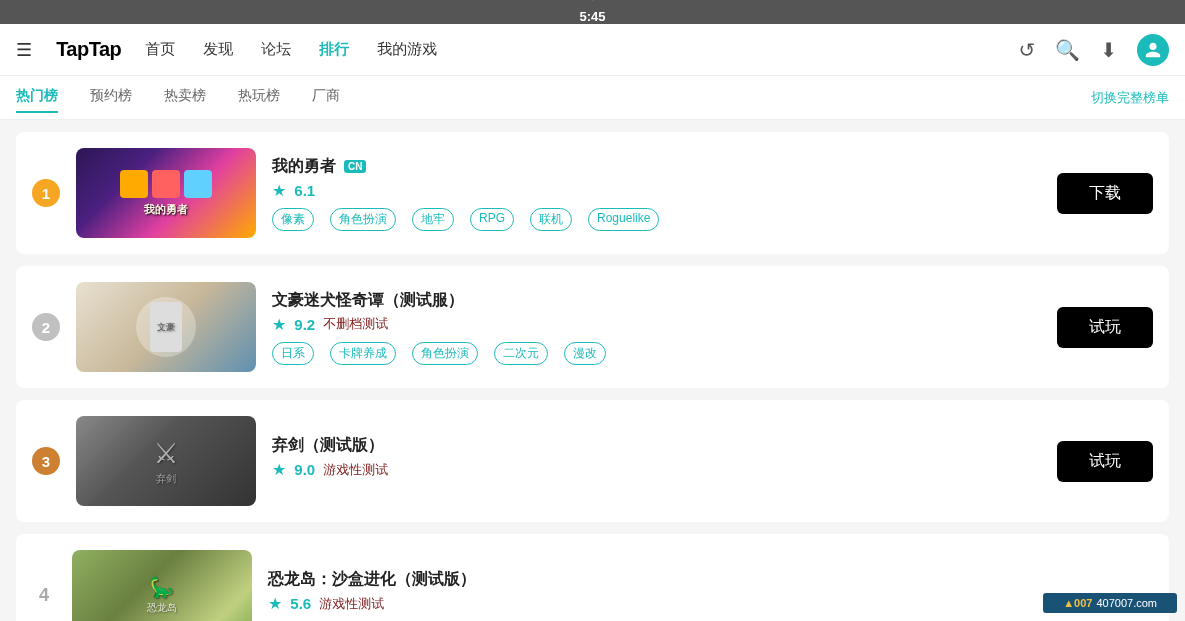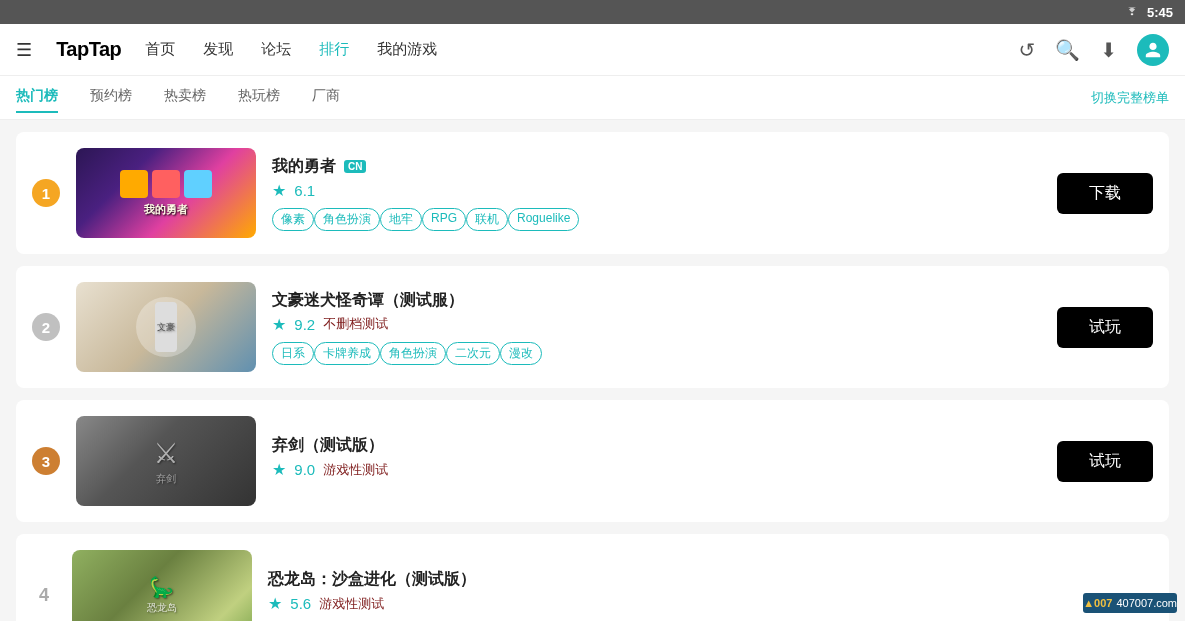--- a/index.html
+++ b/index.html
@@ -14,20 +14,21 @@
 
     
     .status-bar {
       background: #555;
       height: 24px;
       display: flex;
       align-items: center;
       justify-content: flex-end;
       padding: 0 12px;
       gap: 8px;
+      flex-direction: column;
     }
     .status-bar .time {
       color: white;
       font-size: 13px;
       font-weight: 600;
     }
 
     
     .header {
       background: white;
@@ -56,21 +57,21 @@
       flex: 1;
     }
     .nav-link {
       font-size: 15px;
       color: #333;
       cursor: pointer;
       text-decoration: none;
     }
     .nav-link.active {
       color: #1cbbbb;
-      font-weight: 400;
+      font-weight: 700;
     }
     .header-icons {
       display: flex;
       gap: 20px;
       align-items: center;
     }
     .header-icon {
       color: #555;
       font-size: 20px;
       cursor: pointer;
@@ -251,30 +252,30 @@
       align-items: center;
       gap: 8px;
       margin-bottom: 8px;
     }
     .star-icon {
       color: #1cbbbb;
       font-size: 16px;
     }
     .rating-score {
       color: #1cbbbb;
-      font-weight: 400;
+      font-weight: 700;
       font-size: 15px;
     }
     .rating-label {
       color: #7f1d1d;
       font-size: 13px;
     }
     .tags {
       display: flex;
-      gap: 0;
+      gap: 16px;
       flex-wrap: wrap;
     }
     .tag {
       border: 1px solid #1cbbbb;
       color: #1cbbbb;
       font-size: 12px;
       padding: 2px 8px;
       border-radius: 12px;
     }
 
@@ -293,21 +294,21 @@
     }
 
     
     .watermark {
       position: fixed;
       bottom: 8px;
       right: 8px;
       background: #1a5276;
       color: white;
       font-size: 11px;
-      padding: 4px 0;
+      padding: 4px 20px;
       border-radius: 3px;
       display: flex;
       align-items: center;
       gap: 4px;
       z-index: 100;
     }
     .watermark-logo {
       color: #f0c040;
       font-weight: 700;
     }
@@ -390,21 +391,21 @@
       </div>
     </div>
     <button class="action-btn">下载</button>
   </div>
 
   <div class="game-item">
     <div class="rank-number silver">2</div>
     <div class="game-thumb thumb-2">
       <div class="thumb-inner" style="flex-direction:column; gap:2px;">
         <div style="width:60px;height:60px;background:rgba(255,255,255,0.3);border-radius:50%;display:flex;align-items:center;justify-content:center; color:#334; font-size:10px;">
-          <div style="width:22px;height:50px;background:#ddd;border-radius:4px;display:flex;align-items:center;justify-content:center;font-size:9px;color:#555;">文豪</div>
+          <div style="width:32px;height:50px;background:#ddd;border-radius:4px;display:flex;align-items:center;justify-content:center;font-size:9px;color:#555;">文豪</div>
         </div>
       </div>
     </div>
     <div class="game-info">
       <div class="game-title-row">
         <span class="game-title">文豪迷犬怪奇谭（测试服）</span>
       </div>
       <div class="rating-row">
         <span class="star-icon">★</span>
         <span class="rating-score">9.2</span>

